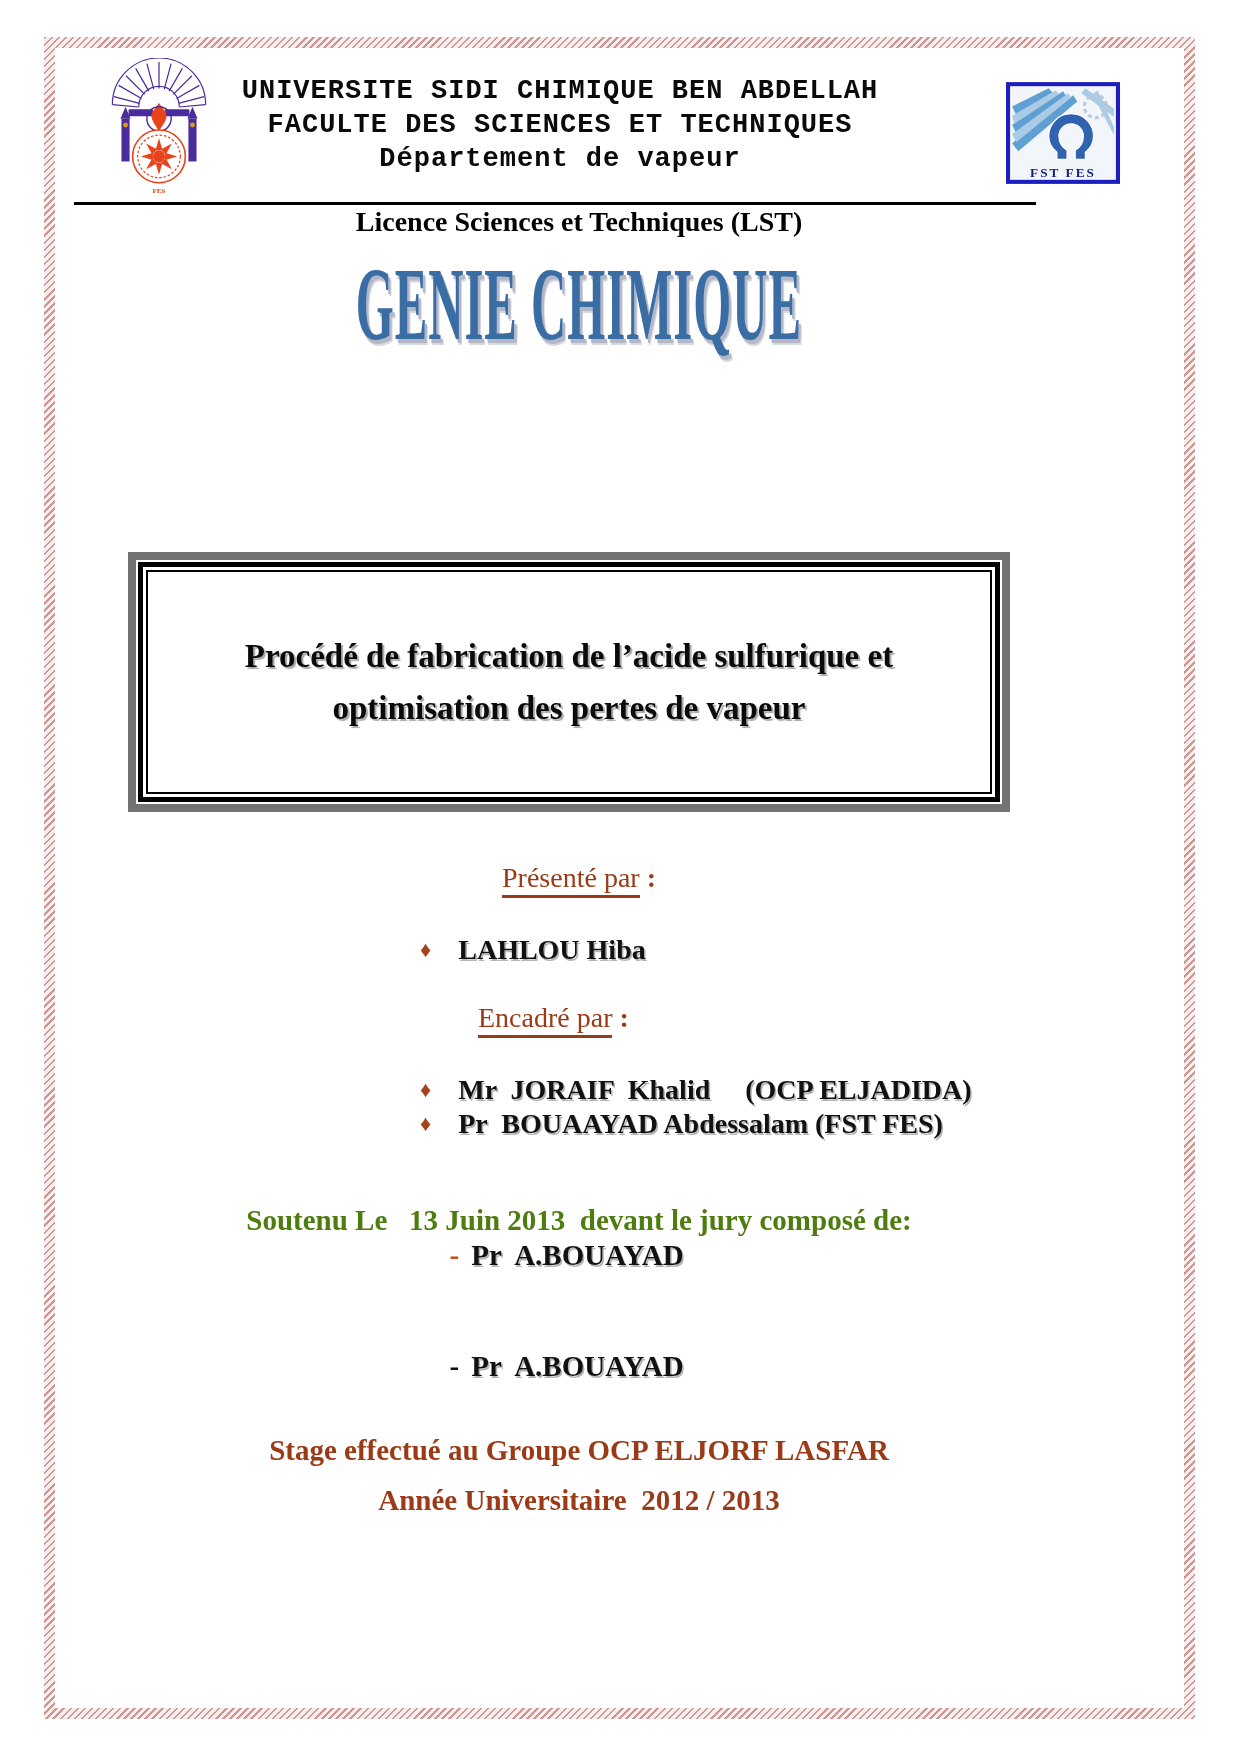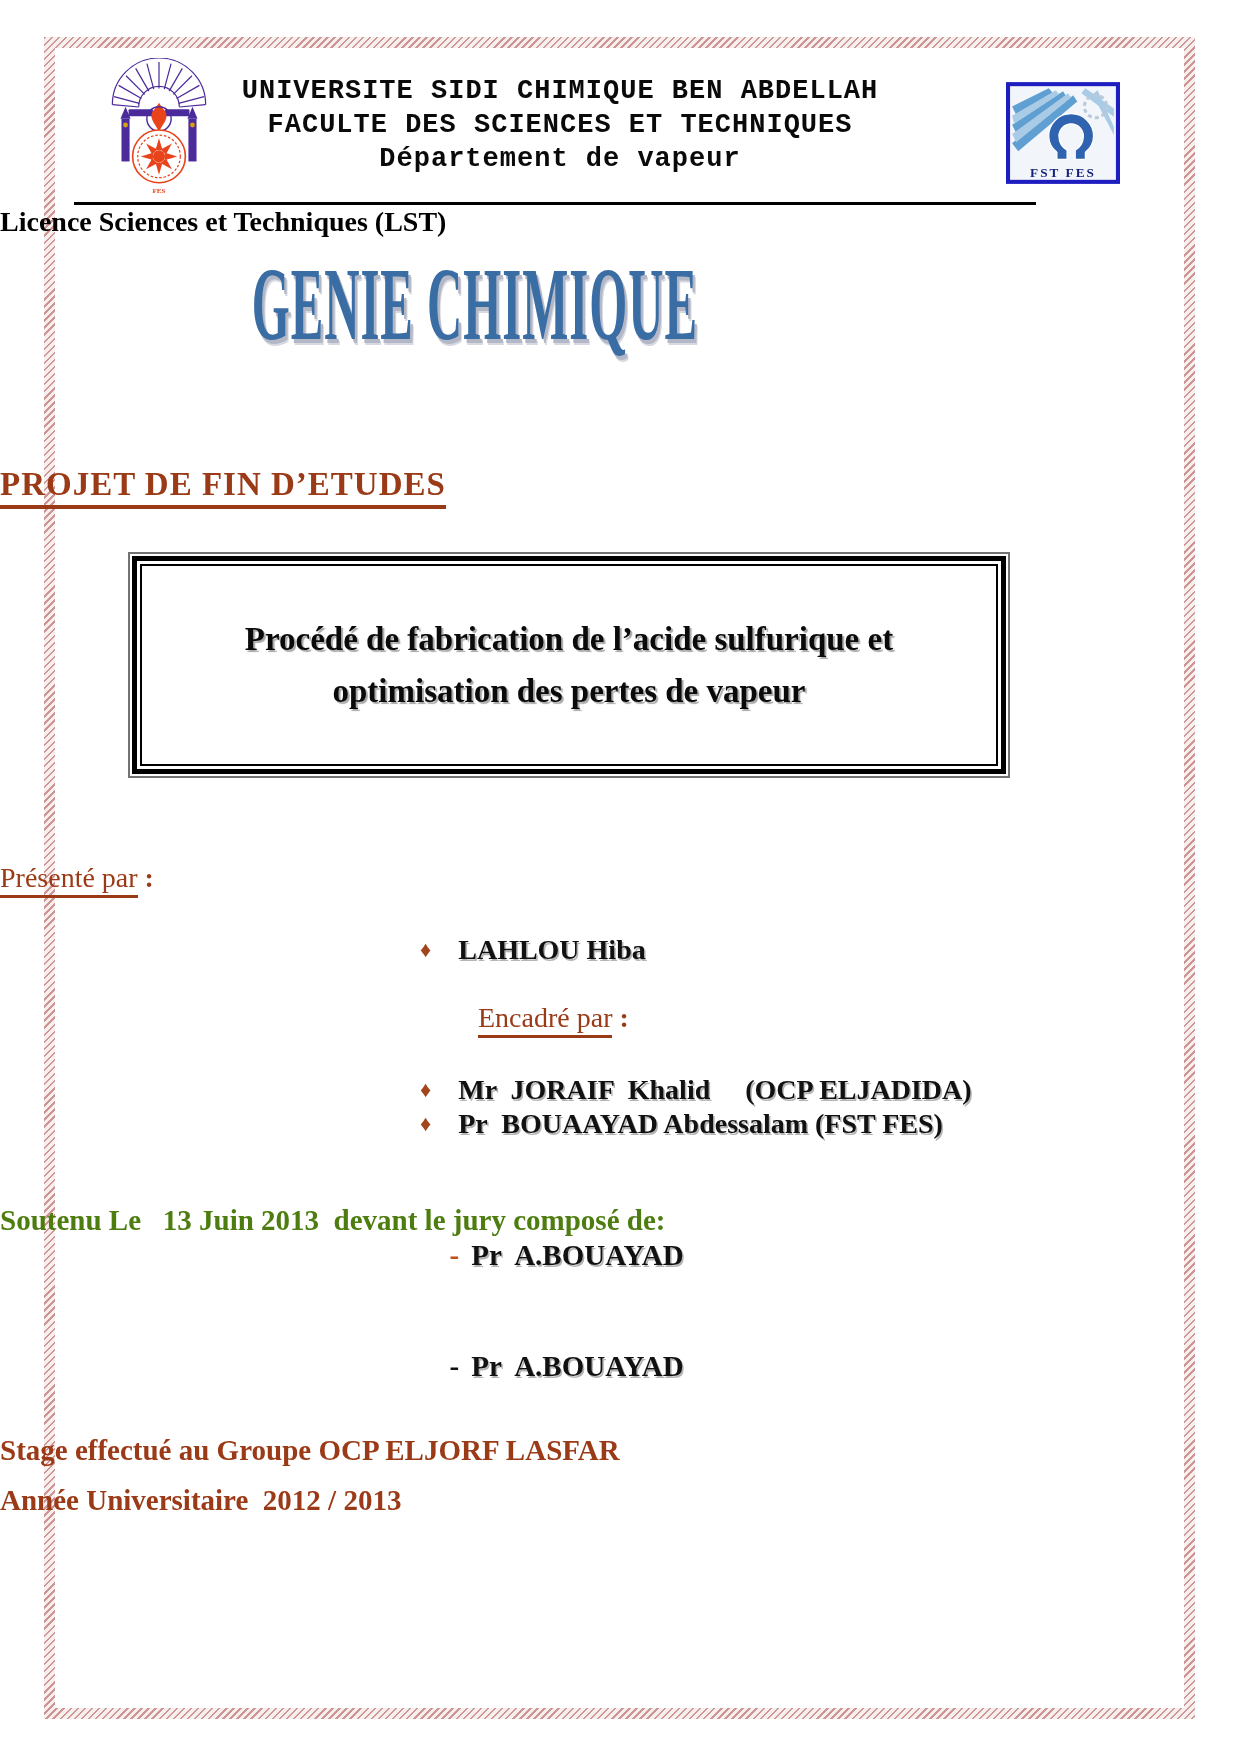--- a/index.html
+++ b/index.html
@@ -9,21 +9,21 @@
   }
   
   .frame{
     position:absolute;left:44px;top:37px;width:1151px;height:1682px;
     background:repeating-linear-gradient(135deg,#cf9494 0px,#cf9494 1.7px,#f7eeee 1.7px,#f7eeee 5px);
   }
   .frame-inner{position:absolute;left:11px;top:11px;right:11px;bottom:11px;background:#ffffff;}
   .content{position:absolute;left:0;top:0;width:1240px;height:1755px;}
 
   .abs{position:absolute;}
-  .center-row{position:absolute;left:0;width:1110px;text-align:left;}
+  .center-row{position:absolute;left:0;width:1110px;text-align:center;padding-left:24px;}
 
   
   .hdr-text{
     position:absolute;left:205px;top:74px;width:710px;text-align:center;
     font-family:"Liberation Mono", monospace;font-weight:bold;color:#0a0a0a;
     font-size:27px;line-height:34px;letter-spacing:1px;
   }
   .hdr-rule{position:absolute;left:74px;top:202px;width:962px;height:3px;background:#000;}
 
   .licence{top:206px;font-size:28px;font-weight:bold;color:#000;}
@@ -36,22 +36,22 @@
     letter-spacing:2px;white-space:pre;
   }
 
   .projet{top:466px;}
   .projet span{
     display:inline-block;font-size:33px;font-weight:bold;color:#9a3a16;
     border-bottom:4px solid #9a3a16;padding-bottom:2px;letter-spacing:1px;
   }
 
   
-  .tbox{position:absolute;left:128px;top:552px;width:882px;height:226px;box-sizing:border-box;
-        border:2px solid #737373;padding:2px;}
+  .tbox{position:absolute;left:128px;top:552px;width:882px;height:260px;box-sizing:border-box;
+        border:8px solid #737373;padding:2px;}
   .tbox-mid{width:100%;height:100%;box-sizing:border-box;border:5px solid #000;padding:3px;}
   .tbox-in{width:100%;height:100%;box-sizing:border-box;border:2px solid #000;
            display:flex;flex-direction:column;justify-content:center;align-items:center;}
   .tbox-in div{
     font-size:33px;line-height:52px;font-weight:bold;color:#0a0a0a;text-align:center;
     text-shadow:2px 2px 1px #a8a8a8;
   }
 
   .red-heading span.lbl{
     display:inline-block;font-size:28px;font-weight:normal;color:#9a3a16;
@@ -159,23 +159,20 @@
   </svg>
 
   <div class="hdr-rule"></div>
 
   <div class="center-row licence">Licence Sciences et Techniques (LST)</div>
 
   <div class="center-row genie">
     <span>GENIE CHIMIQUE</span>
   </div>
 
-  <div class="center-row projet">
-    <span>PROJET DE FIN D’ETUDES</span>
-  </div>
 
   <div class="tbox">
     <div class="tbox-mid">
       <div class="tbox-in">
         <div>Procédé de fabrication de l’acide sulfurique et</div>
         <div>optimisation des pertes de vapeur</div>
       </div>
     </div>
   </div>
 

